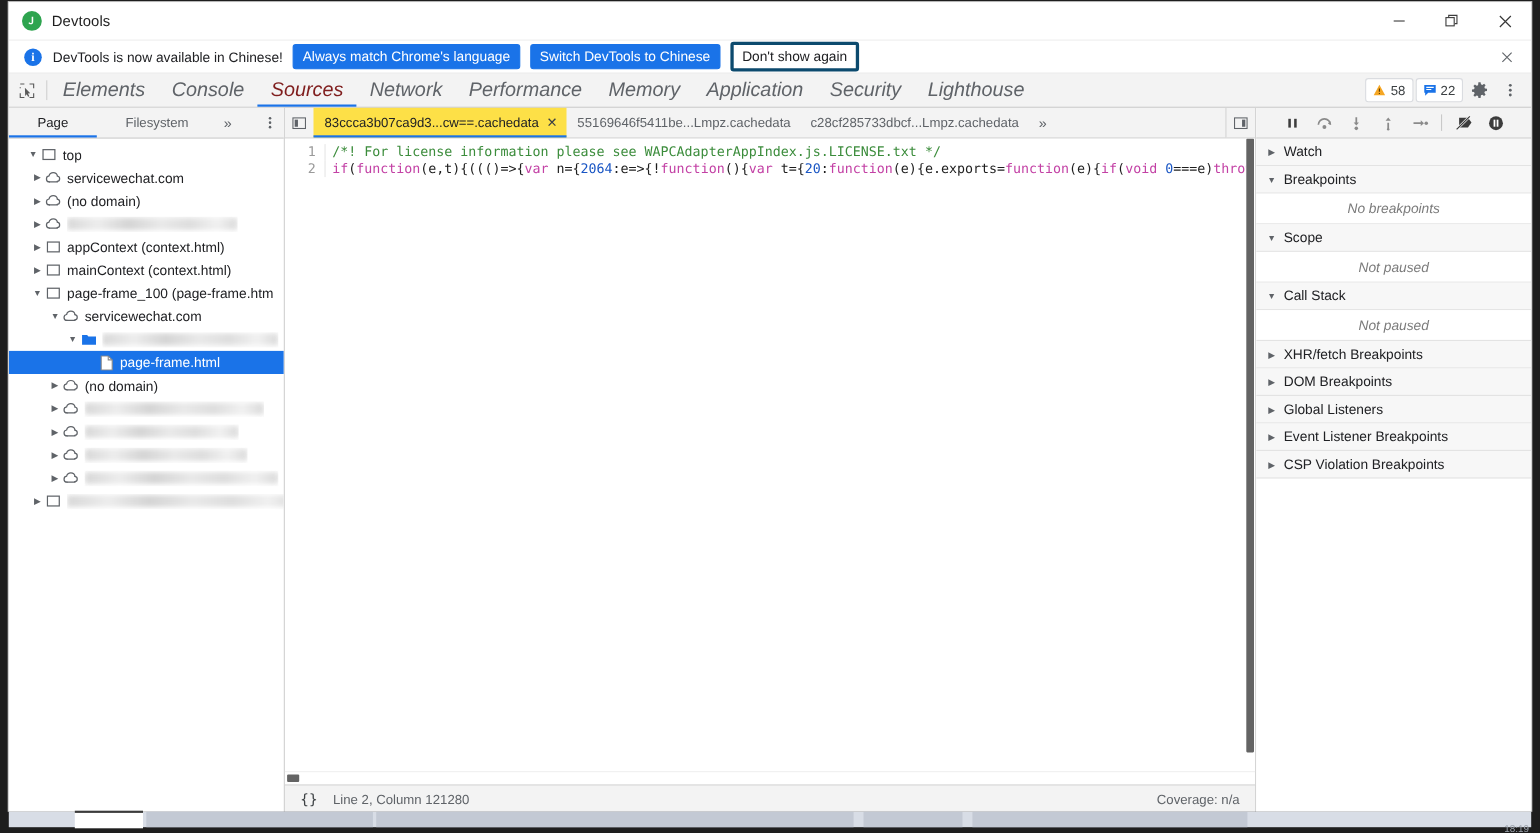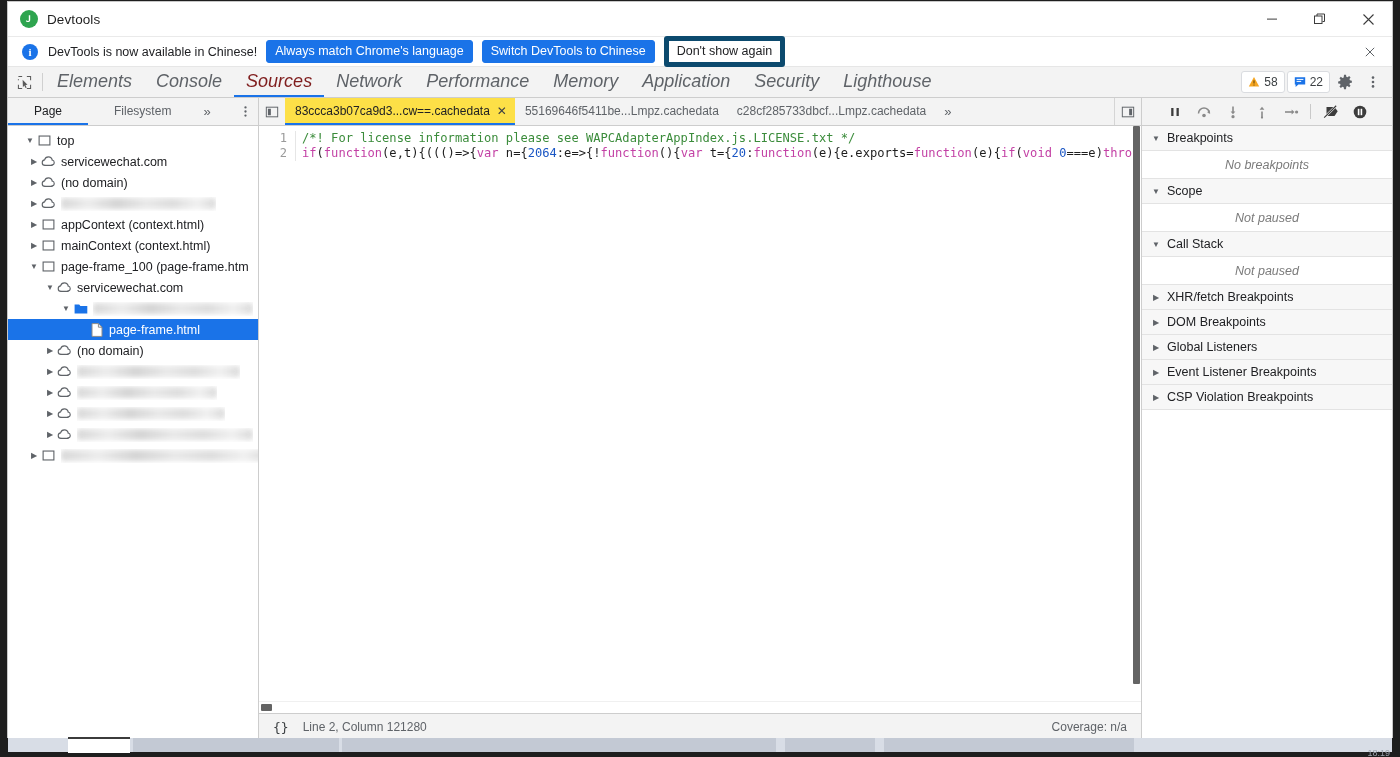--- a/index.html
+++ b/index.html
@@ -122,21 +122,21 @@
     cursor: pointer;
   }
   .info-btn.primary {
     background: #1a73e8;
     color: #ffffff;
     border: 1px solid #1a73e8;
   }
   .info-btn.secondary {
     background: #ffffff;
     color: #202124;
-    border: 5px solid #0c4a6e;
+    border: 3px solid #0c4a6e;
   }
   #info-close {
     position: absolute;
     right: 14px;
     top: 50%;
     transform: translateY(-50%);
     width: 16px; height: 16px;
     color: #5f6368;
     display: flex; align-items: center; justify-content: center;
     cursor: pointer;
@@ -903,20 +903,24 @@
           <div class="dbg-btn strong">
             <svg width="16" height="16" viewBox="0 0 16 16">
               <circle cx="8" cy="8" r="6.3" fill="currentColor"></circle>
               <rect x="5.8" y="4.8" width="1.6" height="6.4" fill="#ffffff"></rect>
               <rect x="8.6" y="4.8" width="1.6" height="6.4" fill="#ffffff"></rect>
             </svg>
           </div>
         </div>
         <div id="debug-sections">
             <div class="dbg-section-head">
+              <span class="twisty tw-right"></span>
+              <span>Watch</span>
+            </div>
+            <div class="dbg-section-head">
               <span class="twisty tw-down"></span>
               <span>Breakpoints</span>
             </div>
             <div class="dbg-empty">No breakpoints</div>
             <div class="dbg-section-head">
               <span class="twisty tw-down"></span>
               <span>Scope</span>
             </div>
             <div class="dbg-empty">Not paused</div>
             <div class="dbg-section-head">

